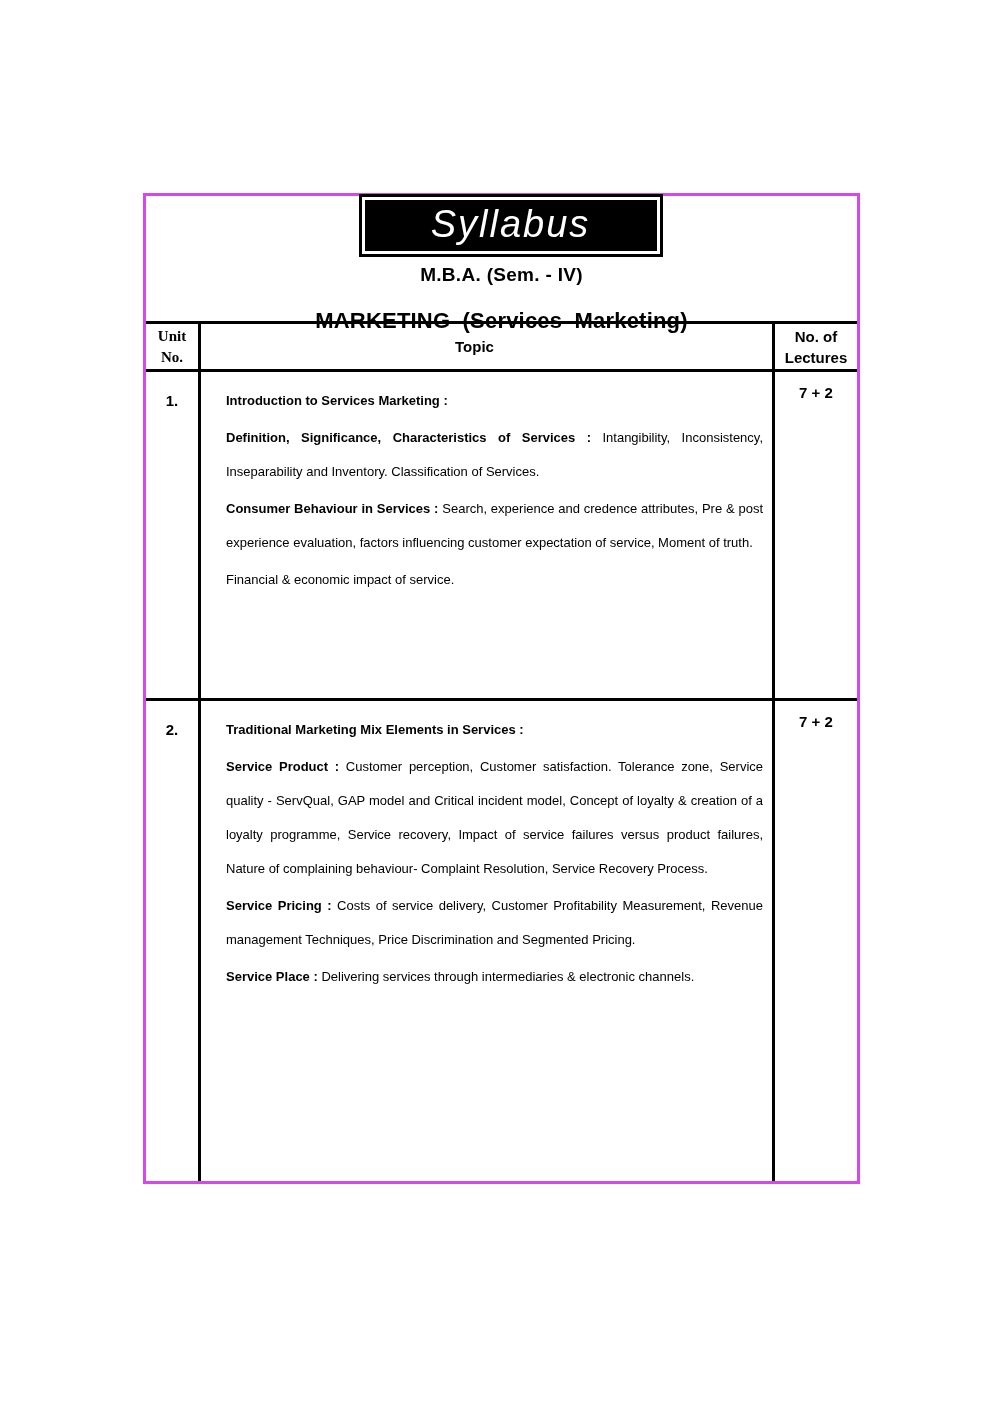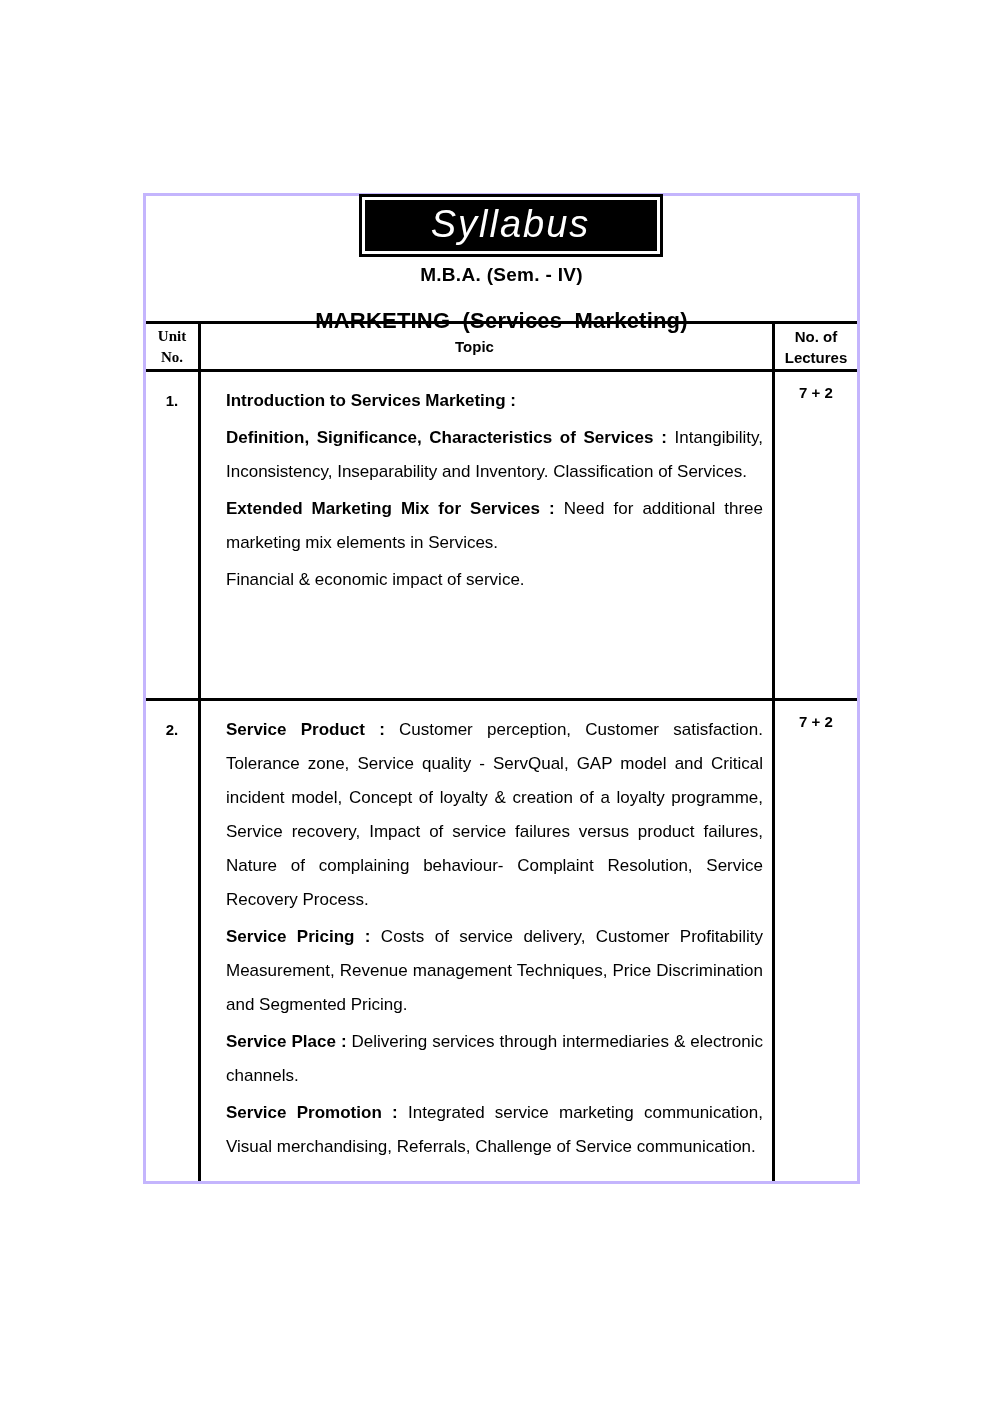--- a/index.html
+++ b/index.html
@@ -19,21 +19,21 @@
     position: absolute;
     inset: 0;
     background: #ffffff;
   }
   .doc-table {
     position: absolute;
     left: 143px;
     top: 193px;
     width: 717px;
     height: 991px;
-    border: 3px solid #c4b5fd;
+    border: 3px solid #d946ef;
     box-sizing: border-box;
     display: flex;
     flex-direction: column;
     background: #ffffff;
   }
   
   .title-area {
     height: 128px;
     box-sizing: border-box;
     border-bottom: 3px solid #000000;
@@ -116,21 +116,21 @@
     font-weight: bold;
     font-size: 15px;
     line-height: 34px;
     padding-top: 12px;
   }
   .cell-topic {
     width: 574px;
     box-sizing: border-box;
     border-right: 3px solid #000000;
     padding: 12px 9px 0 25px;
-    font-size: 17px;
+    font-size: 13px;
     line-height: 34px;
   }
   .cell-lect {
     flex: 1;
     text-align: center;
     font-weight: bold;
     font-size: 15px;
     line-height: 34px;
     padding-top: 4px;
   }
@@ -161,31 +161,31 @@
       <div class="hcell col-topic topic-h"><span>Topic</span></div>
       <div class="hcell col-lect">No. of
 Lectures</div>
     </div>
 
     <div class="unit-row first">
       <div class="cell-unit">1.</div>
       <div class="cell-topic">
         <p class="para"><span class="lead">Introduction to Services Marketing :</span><span></span></p>
         <p class="para"><span class="lead">Definition, Significance, Characteristics of Services :</span><span> Intangibility, Inconsistency, Inseparability and Inventory. Classification of Services.</span></p>
-        <p class="para"><span class="lead">Extended Marketing Mix for Services :</span><span> Need for additional three marketing mix elements in Services.</span></p>
+        <p class="para"><span class="lead">Consumer Behaviour in Services :</span><span> Search, experience and credence attributes, Pre &amp; post experience evaluation, factors influencing customer expectation of service, Moment of truth.</span></p>
         <p class="para"><span class="lead"></span><span>Financial &amp; economic impact of service.</span></p>
       </div>
       <div class="cell-lect">7 + 2</div>
     </div>
 
     <div class="unit-row second">
       <div class="cell-unit">2.</div>
       <div class="cell-topic">
+        <p class="para"><span class="lead">Traditional Marketing Mix Elements in Services :</span><span></span></p>
         <p class="para"><span class="lead">Service Product :</span><span> Customer perception, Customer satisfaction. Tolerance zone, Service quality - ServQual, GAP model and Critical incident model, Concept of loyalty &amp; creation of a loyalty programme, Service recovery, Impact of service failures versus product failures, Nature of complaining behaviour- Complaint Resolution, Service Recovery Process.</span></p>
         <p class="para"><span class="lead">Service Pricing :</span><span> Costs of service delivery, Customer Profitability Measurement, Revenue management Techniques, Price Discrimination and Segmented Pricing.</span></p>
         <p class="para"><span class="lead">Service Place :</span><span> Delivering services through intermediaries &amp; electronic channels.</span></p>
-        <p class="para"><span class="lead">Service Promotion :</span><span> Integrated service marketing communication, Visual merchandising, Referrals, Challenge of Service communication.</span></p>
       </div>
       <div class="cell-lect">7 + 2</div>
     </div>
 
   </div>
 </div>
 
 </body></html>

